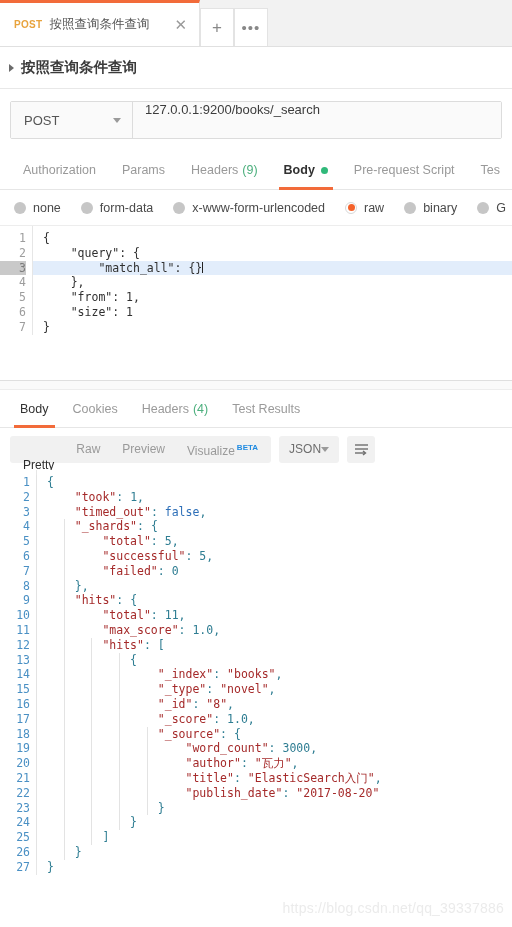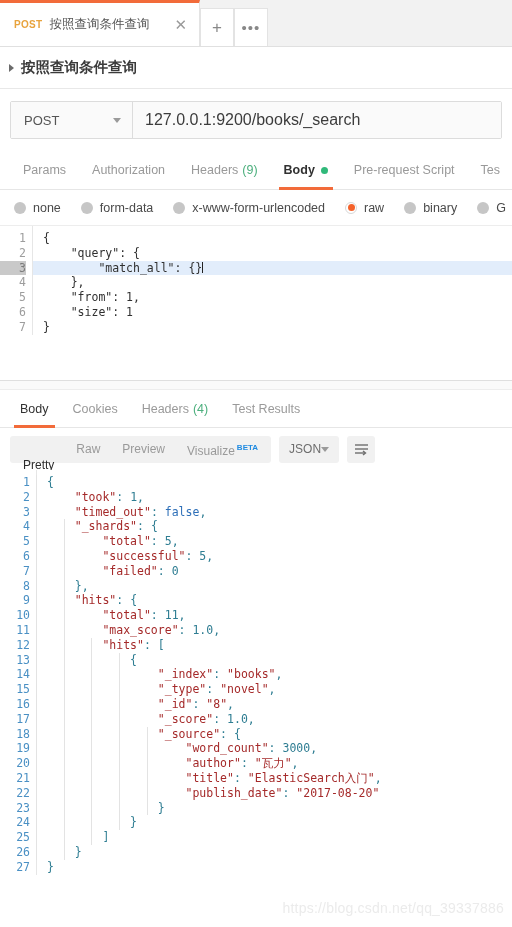--- a/index.html
+++ b/index.html
@@ -69,22 +69,22 @@
     width: 122px; display: flex; align-items: center;
     justify-content: space-between; padding: 0 11px 0 13px;
     border-right: 1px solid #dcdcdc; color: #555; font-size: 13px;
     cursor: pointer; background: #fafafa;
   }
   .caret-down {
     width: 0; height: 0; border-top: 5px solid #9a9a9a;
     border-left: 4px solid transparent; border-right: 4px solid transparent;
   }
   .url-input {
-    flex: 1; display: flex; align-items: center; padding-left: 12px;
-    color: #3c3c3c; font-size: 16px; background: #fafafa;
+    flex: 1; display: flex; padding-left: 12px;
+    color: #3c3c3c; font-size: 13px; background: #fafafa;
   }
 
   
   .sectabs {
     height: 39px; display: flex; align-items: stretch;
     border-bottom: 1px solid #e6e6e6; padding-left: 10px;
     background: #fff;
   }
   .sectab {
     display: flex; align-items: center; padding: 0 13px;
@@ -237,24 +237,24 @@
         <span class="caret-down"></span>
       </div>
       <div class="url-input">
         <span>127.0.0.1:9200/books/_search</span>
       </div>
     </div>
   </div>
 
   <div class="sectabs">
     <div class="sectab">
+        <span>Authorization</span>
+      </div>
+    <div class="sectab">
         <span>Params</span>
-      </div>
-    <div class="sectab">
-        <span>Authorization</span>
       </div>
     <div class="sectab">
       <span>Headers</span>
       <span class="cnt-green">(9)</span>
     </div>
     <div class="sectab active">
       <span>Body</span>
       <span class="dot-green"></span>
     </div>
     <div class="sectab">

